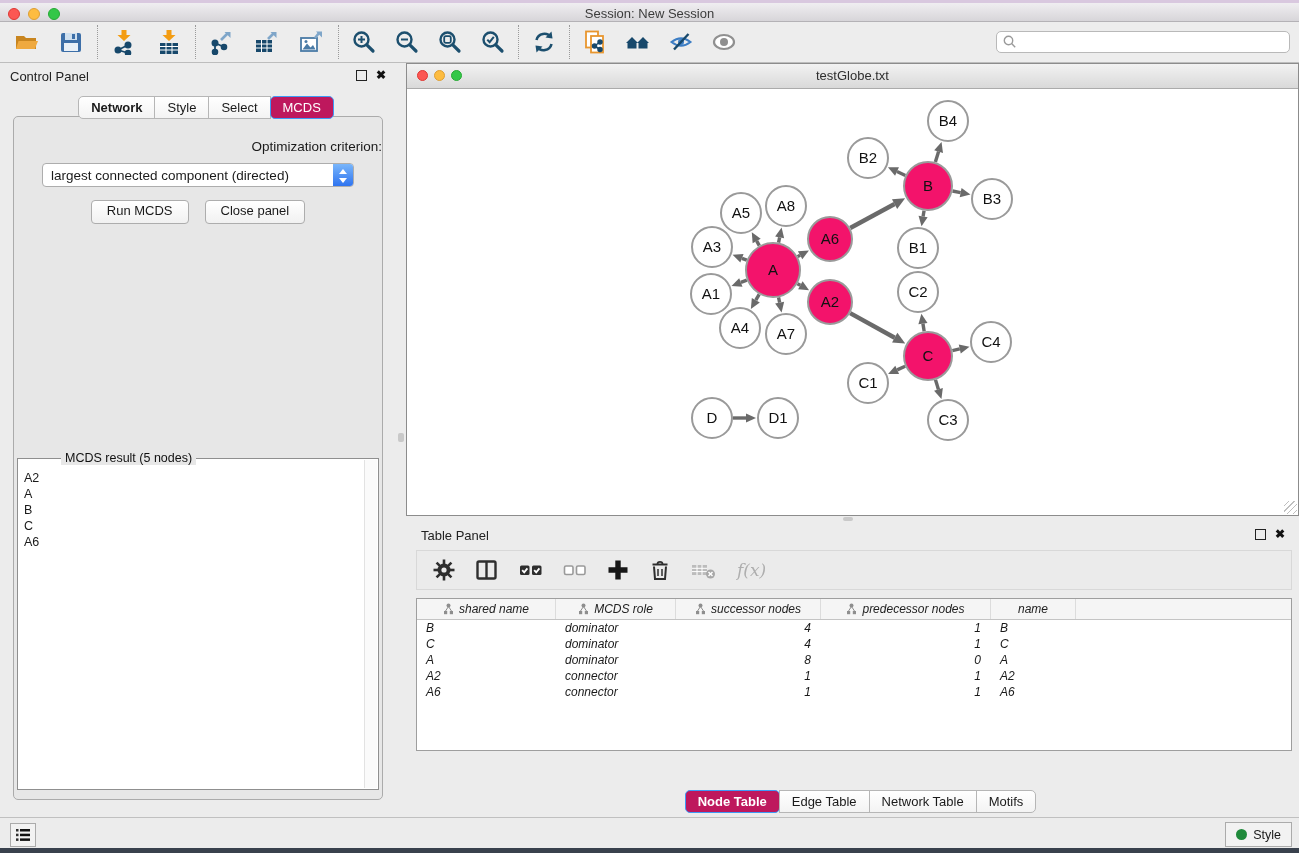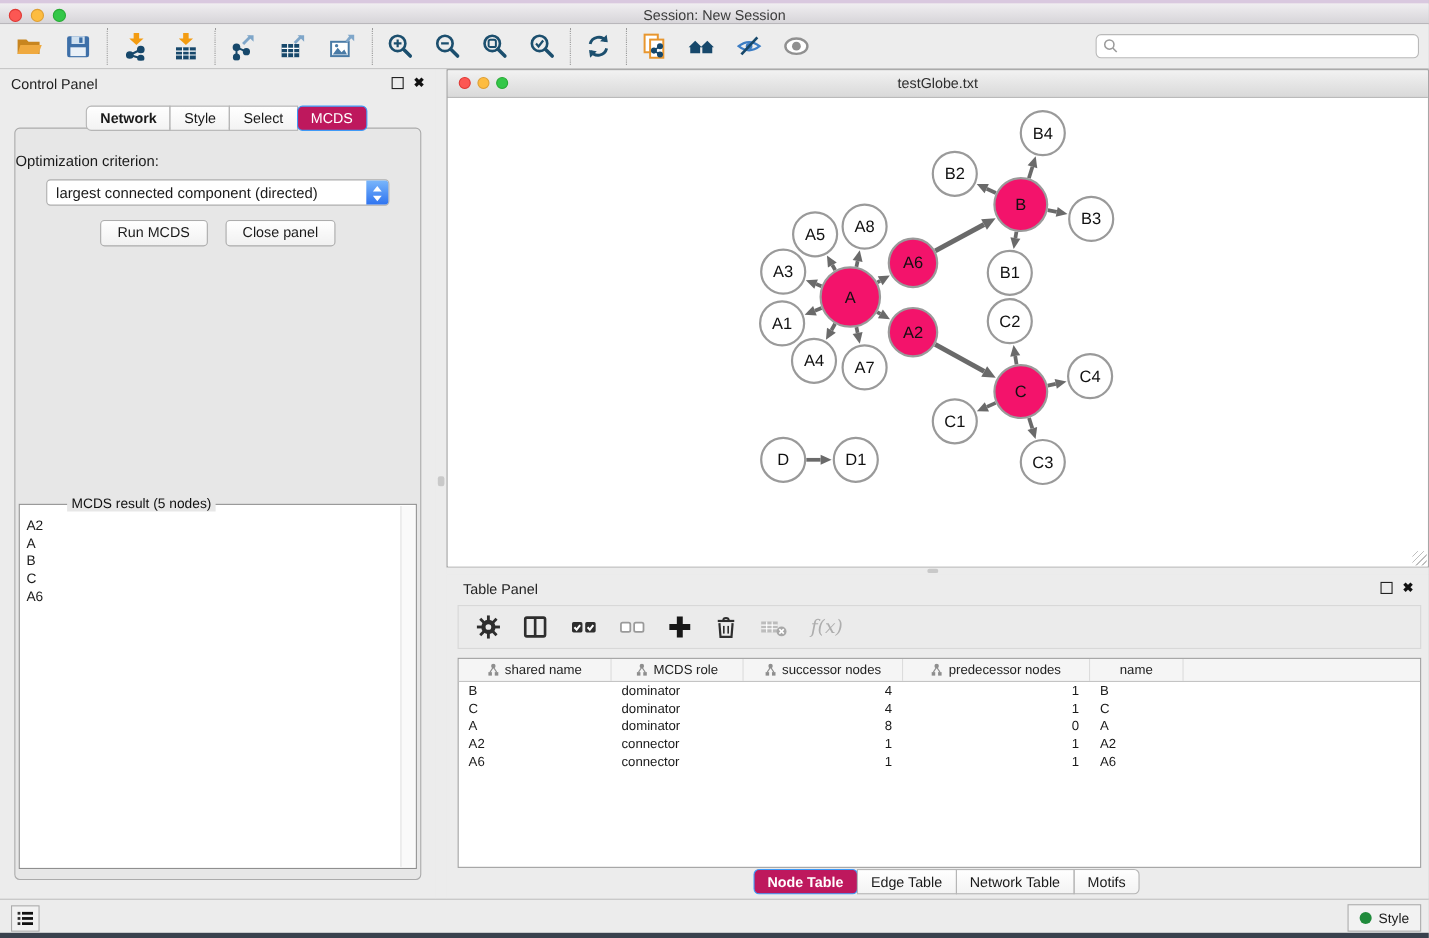--- a/index.html
+++ b/index.html
@@ -34,21 +34,21 @@
   .float-glyph{width:9px;height:9px;border:1.5px solid #222;display:inline-block;}
   .close-glyph{font-size:12px;font-weight:bold;color:#111;line-height:12px;}
   .cp-tabs{position:absolute;top:33px;left:0;right:0;display:flex;justify-content:center;z-index:2;}
   .tab{height:21px;line-height:21px;padding:0 12px;background:linear-gradient(#ffffff,#f3f3f3);
     border:1px solid #b6b6b6;margin-left:-1px;font-size:13px;color:#1a1a1a;cursor:default;white-space:nowrap;}
   .tab:first-child{border-radius:5px 0 0 5px;margin-left:16px;font-weight:bold;}
   .tab:last-child{border-radius:0 5px 5px 0;}
   .tab.selected{background:#be185d;border-color:#3E9AF7;color:#fff;border-radius:5px;}
   .cp-body{position:absolute;left:13px;right:13px;top:53px;bottom:17px;background:#E7E7E7;
     border:1px solid #ababab;border-radius:5px;z-index:1;}
-  .opt-label{margin-top:22px;text-align:left;font-size:13.5px;}
+  .opt-label{margin-top:22px;text-align:right;font-size:13.5px;}
   .dropdown{position:relative;margin:9px auto 0;width:312px;height:24px;background:#fff;
     border:1px solid #adadad;border-radius:4px;display:flex;align-items:center;box-sizing:border-box;justify-content:center;}
   .dd-text{flex:1;padding-left:8px;font-size:13.5px;white-space:nowrap;overflow:hidden;}
   .dd-stepper{width:20px;align-self:stretch;background:linear-gradient(#79b6fb,#2f74f0);
     border-radius:0 3px 3px 0;position:relative;}
   .btn-row{display:flex;justify-content:center;gap:16px;margin-top:13px;}
   .btn{height:22px;padding:0 15px;background:linear-gradient(#ffffff,#f1f1f1);
     border:1px solid #adadad;border-radius:4px;font-size:13px;line-height:20px;cursor:default;}
   .result-box{position:absolute;left:3px;right:3px;top:341px;bottom:9px;border:1px solid #8f8f8f;background:#fff;}
   .result-legend{position:absolute;top:-8px;left:7px;background:#E7E7E7;padding:0 4px;font-size:12.5px;color:#111;margin-left:36px;}
@@ -70,22 +70,22 @@
   .netcanvas{position:absolute;top:25px;left:0;right:0;bottom:0;background:#fff;}
   .netcanvas svg{position:absolute;top:0;left:0;}
   .resize-grip{position:absolute;right:1px;bottom:1px;width:13px;height:13px;
     background:repeating-linear-gradient(135deg,transparent 0 3px,#bfbfbf 3px 4px);}
   
   .tablepanel{position:absolute;left:406px;top:522px;width:893px;height:295px;background:#ECECEC;}
   .tp-toolbar{position:absolute;left:10px;right:7px;top:28px;height:40px;background:#EBEBEB;
     border:1px solid #d8d8d8;display:flex;align-items:center;gap:20px;padding-left:16px;box-sizing:border-box;}
   .tp-icon{display:block;}
   .fx-label{font-family:"DejaVu Serif",serif;font-style:italic;font-size:17px;color:#aeaeae;}
-  .tp-table{position:absolute;left:10px;top:76px;width:876px;height:191px;border:1px solid #9e9e9e;
-    background:#fff;box-sizing:border-box;overflow:hidden;font-size:12px;}
+  .tp-table{position:absolute;left:10px;top:76px;width:876px;height:153px;border:1px solid #9e9e9e;
+    background:#fff;box-sizing:border-box;overflow:hidden;font-size:12px;font-style:italic;}
   .tp-thead{display:flex;height:21px;background:#f5f5f5;border-bottom:1px solid #c4c4c4;box-sizing:border-box;}
   .tp-th{display:flex;align-items:center;justify-content:center;gap:5px;border-right:1px solid #dcdcdc;
     box-sizing:border-box;color:#222;}
   .tp-th.filler{border-right:none;flex:1;}
   .tp-row{display:flex;height:16px;line-height:16px;}
   .tp-td{box-sizing:border-box;white-space:nowrap;overflow:hidden;}
   .tp-tabs{position:absolute;top:268px;left:0;right:0;display:flex;justify-content:center;}
   
   .statusbar{position:absolute;left:0;right:0;top:817px;height:31px;background:#ECECEC;border-top:1px solid #c0c0c0;}
   .sb-left-btn{position:absolute;left:10px;top:5px;width:24px;height:22px;background:#f2f2f2;

